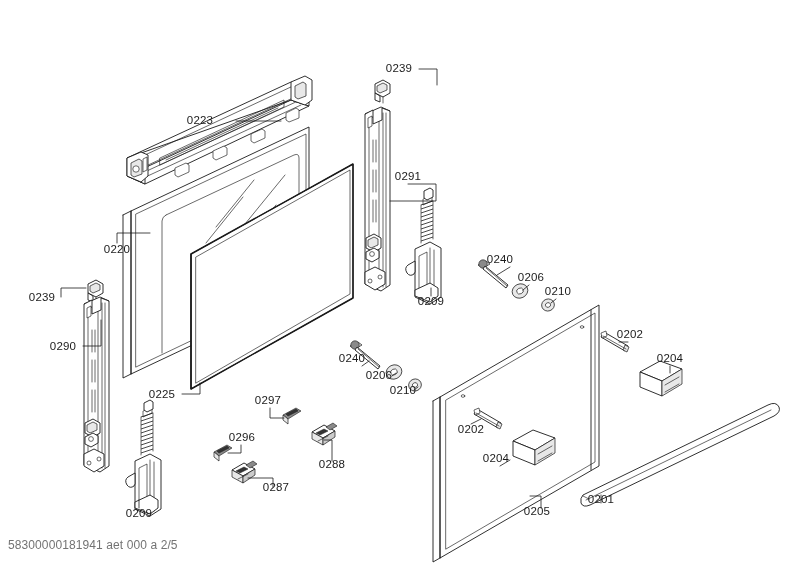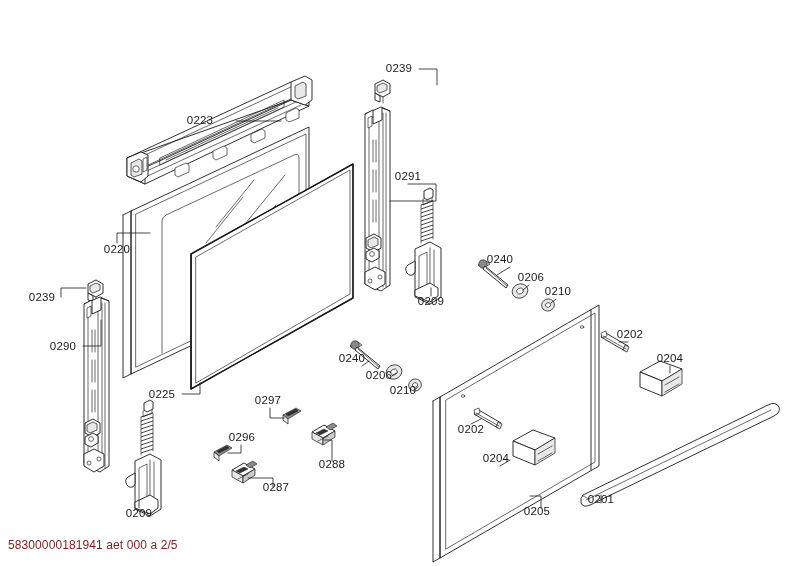--- a/index.html
+++ b/index.html
@@ -29,21 +29,21 @@
     font-family: "Liberation Sans", sans-serif;
     font-size: 11.5px;
     fill: #1a1a1a;
     letter-spacing: 0.2px;
   }
   #footer {
     position: absolute;
     left: 8px;
     top: 538px;
     font-size: 12px;
-    color: #7f1d1d;
+    color: #737373;
     font-family: "Liberation Sans", sans-serif;
     letter-spacing: 0.1px;
     white-space: nowrap;
   }
 </style>
 </head>
 <body>
 
 <div id="page">
 

